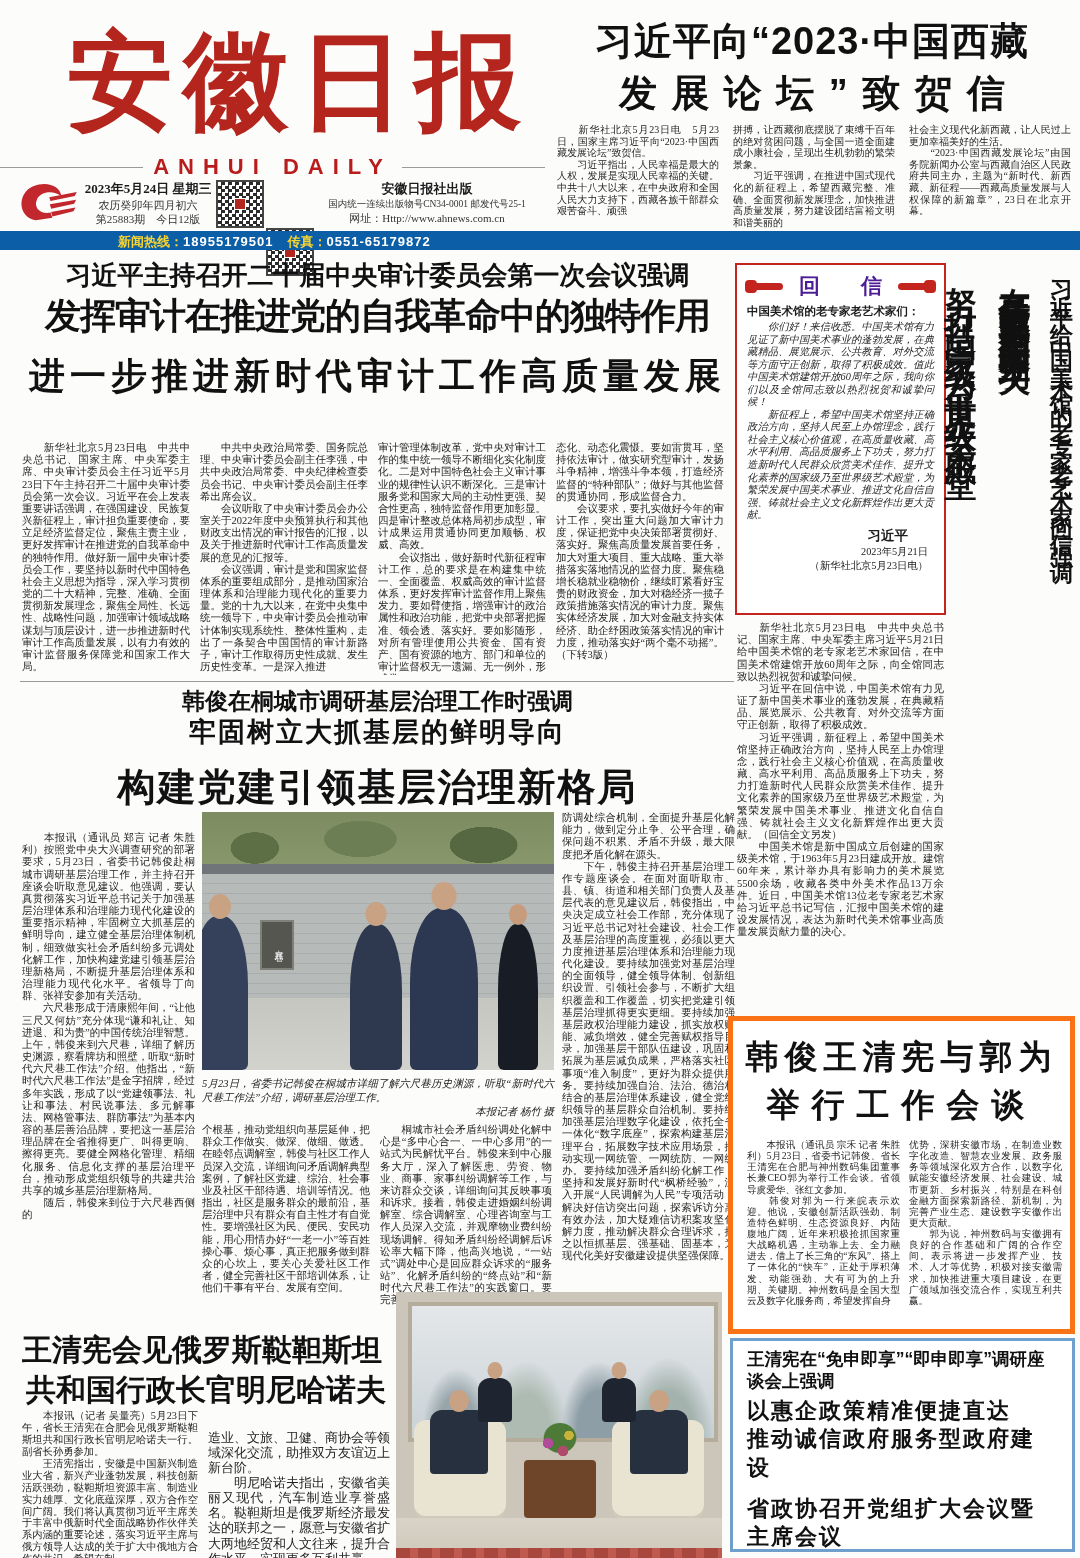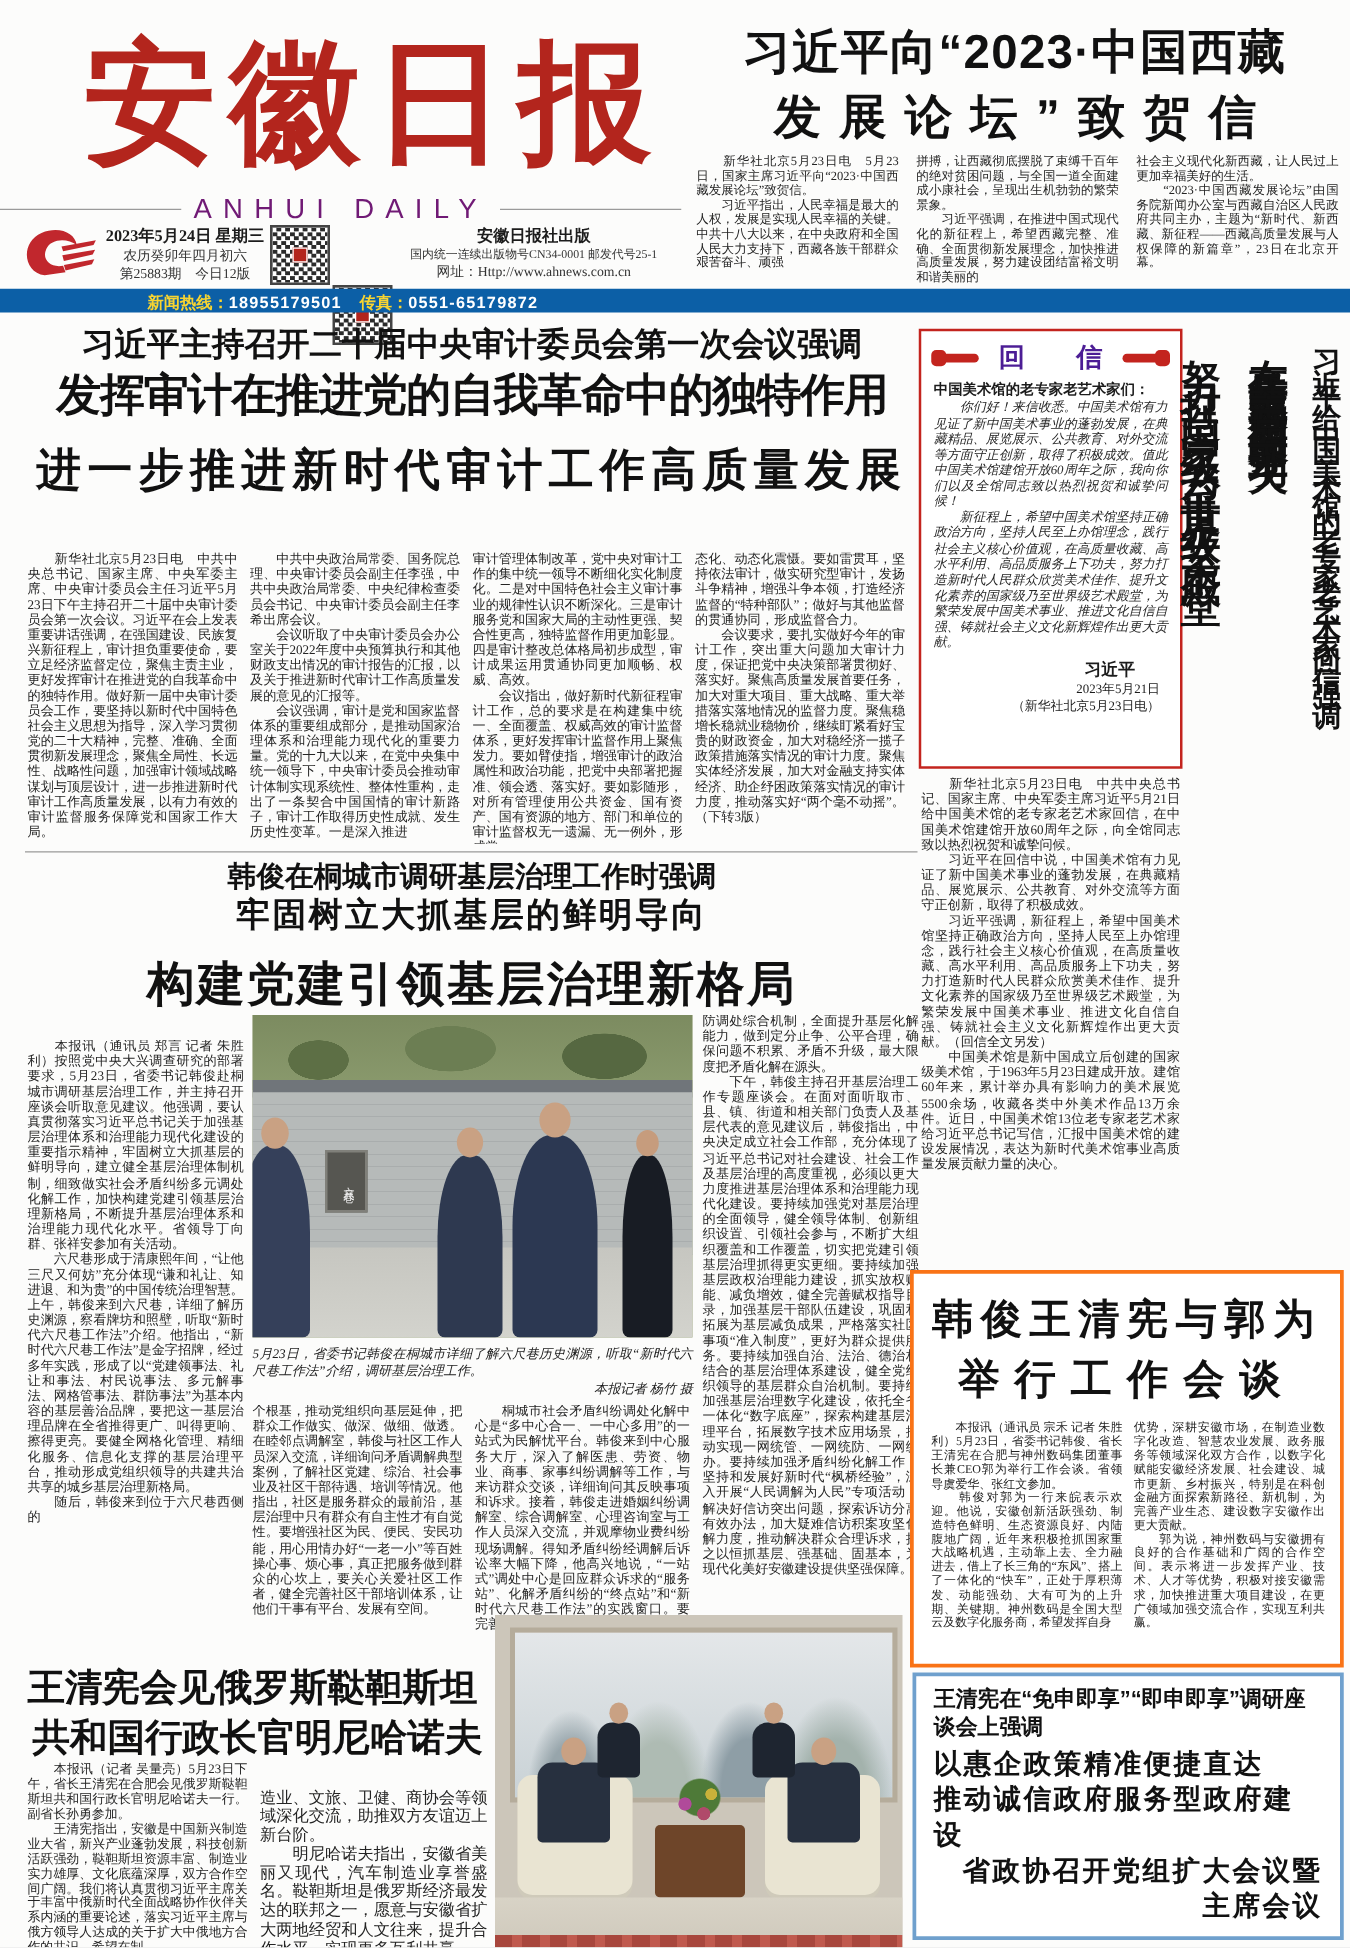--- a/index.html
+++ b/index.html
@@ -7,21 +7,21 @@
         font-family:"Liberation Serif", serif;color:#1c1c1c;}
   .abs{position:absolute;}
   .hd{font-family:"Liberation Sans", sans-serif;font-weight:900;color:#111;}
   .ctr{text-align:center;}
   .body-text{font-size:10.5px;line-height:1.16;text-align:justify;white-space:pre-line;color:#242424;overflow:hidden;}
   
   #masthead-title{left:58px;top:6px;width:482px;height:150px;font-size:106px;line-height:150px;
       font-weight:900;color:#b3251d;letter-spacing:10px;text-align:center;font-family:"DejaVu Serif", serif;}
   #english-row{left:0;top:154px;width:545px;display:flex;align-items:center;gap:10px;}
   #english-row .rule{flex:1;height:1px;background:#9a9a9a;}
-  #english-name{font-family:"Liberation Sans", sans-serif;font-weight:normal;color:#701a75;font-size:22px;letter-spacing:9px;}
+  #english-name{font-family:"Liberation Sans", sans-serif;font-weight:bold;color:#b91c1c;font-size:22px;letter-spacing:9px;}
   #logo{left:14px;top:178px;width:64px;height:50px;}
   #date-block{left:84px;top:180px;width:128px;text-align:center;line-height:1.35;}
   #date-block .d1{font-weight:bold;font-size:13px;}
   #date-block .d2,#date-block .d3{font-size:11px;color:#333;}
   .qr{width:44px;height:44px;border:2px solid #444;
       background:conic-gradient(#2b2b2b 25%,#fff 0 50%,#2b2b2b 0 75%,#fff 0) 0 0/7px 7px;position:relative;}
   .qr::after{content:"";position:absolute;left:16px;top:16px;width:10px;height:10px;background:#b3251d;border:1px solid #fff;}
   #qr1{left:216px;top:180px;} #qr2{left:266px;top:180px;}
   #pub-block{left:312px;top:180px;width:230px;text-align:center;line-height:1.4;}
   #pub-block .p1{font-weight:bold;font-size:13px;}
@@ -97,21 +97,21 @@
   .ph2-man{position:absolute;width:58px;height:64px;background:#27303f;border-radius:12px 12px 4px 4px;}
   #ph2-table{position:absolute;left:128px;top:168px;width:72px;height:58px;background:#6e4529;border-radius:4px;}
   #ph2-flowers{position:absolute;left:134px;top:120px;width:60px;height:52px;background:
       radial-gradient(10px 10px at 30% 60%,#b04a9a 50%,transparent 55%),
       radial-gradient(9px 9px at 65% 45%,#c9b23a 50%,transparent 55%),
       radial-gradient(10px 10px at 55% 75%,#b04a6a 50%,transparent 55%),
       radial-gradient(26px 24px at 50% 50%,#4e7a38 60%,transparent 65%);}
   #ph2-floor{position:absolute;left:0;top:226px;width:326px;height:40px;background:linear-gradient(#d8d3c6,#cfc9bc);}
   #ph2-carpet{position:absolute;left:0;top:256px;width:326px;height:10px;background:repeating-linear-gradient(90deg,#a8473d 0 14px,#c05a4e 14px 22px);}
   
-  #gw-box{left:728px;top:1016px;width:347px;height:318px;border:3px solid #f97316;background:#fff;box-sizing:border-box;}
+  #gw-box{left:728px;top:1016px;width:347px;height:318px;border:5px solid #f97316;background:#fff;box-sizing:border-box;}
   #gw-h1{position:absolute;left:0;top:14px;width:100%;font-size:33px;letter-spacing:6px;text-align:center;}
   #gw-h2{position:absolute;left:0;top:62px;width:100%;font-size:33px;letter-spacing:12px;text-align:center;}
   .gw-col{top:118px;width:153px;height:182px;font-size:9.6px;}
   
   #ru-h1{left:22px;top:1330px;width:368px;font-size:30px;letter-spacing:0px;}
   #ru-h2{left:26px;top:1370px;width:368px;font-size:30px;letter-spacing:0px;}
   #ru-col1{left:22px;top:1410px;width:176px;height:148px;font-size:10.3px;}
   #ru-col2{left:208px;top:1410px;width:182px;height:148px;font-size:10.3px;}
   #ru-dots{border:none;border-top:2px dotted #9a9a9a;margin:7px 0 6px 0;}
   #ru-caption{font-size:10.3px;font-style:italic;line-height:1.3;text-align:justify;}
@@ -290,17 +290,17 @@
     <div id="ph2-table"></div>
     <div id="ph2-flowers"></div>
     <div id="ph2-floor"></div>
     <div id="ph2-carpet"></div>
   </div>
 
   <div class="abs" id="bb-box">
     <div id="bb-kicker">王清宪在“免申即享”“即申即享”调研座谈会上强调</div>
     <div class="bb-big" style="margin-top:4px;">以惠企政策精准便捷直达</div>
     <div class="bb-big">推动诚信政府服务型政府建设</div>
-    <div class="bb-big" style="text-align:right;">省政协召开党组扩大会议暨主席会议</div>
+    <div class="bb-big" style="margin-top:12px;">省政协召开党组扩大会议暨主席会议</div>
 
   </div>
 
 </div>
 
 </body></html>

